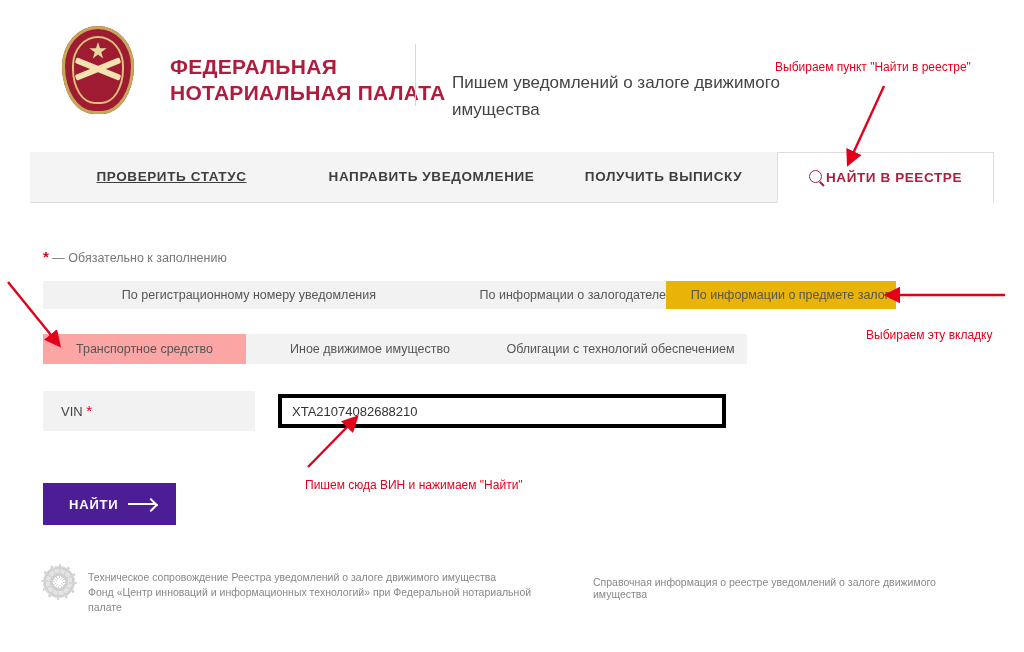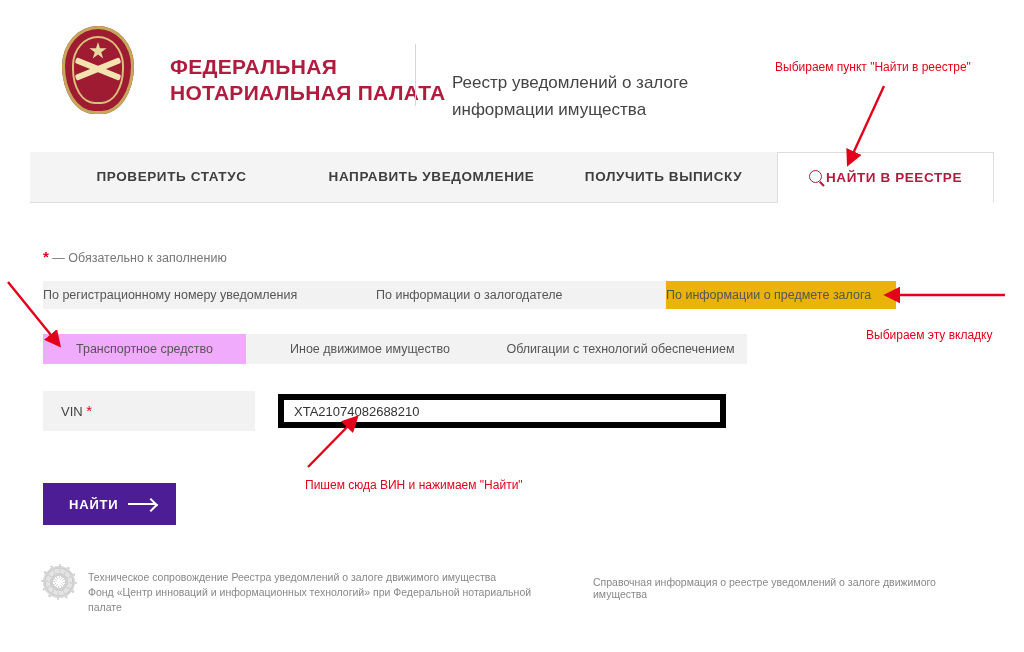--- a/index.html
+++ b/index.html
@@ -120,21 +120,21 @@
     top: 0;
     height: 50px;
     line-height: 50px;
     font-size: 13.5px;
     font-weight: bold;
     letter-spacing: 0.6px;
     color: #3e3e3e;
     text-align: center;
     cursor: pointer;
   }
-  .tab-1 { left: 0px;   width: 283px; }
+  .tab-1 { left: 0px;   width: 283px; text-decoration: underline; }
   .tab-2 { left: 283px; width: 237px; }
   .tab-3 { left: 520px; width: 227px; }
   .tab-4 {
     left: 747px; width: 217px;
     background: #ffffff;
     color: #b01c3e;
     border-left: 1px solid #ddd;
     border-top: 1px solid #ddd;
     border-right: 1px solid #ddd;
     box-sizing: border-box;
@@ -178,21 +178,21 @@
     height: 28px;
     background: #f2f2f2;
   }
   .criteria .crit {
     position: absolute;
     top: 0;
     height: 28px;
     line-height: 28px;
     font-size: 12.5px;
     color: #555;
-    text-align: left;
+    text-align: right;
     cursor: pointer;
   }
   .crit-1 { left: 0px;   width: 333px; }
   .crit-2 { left: 333px; width: 290px; }
   .crit-3 {
     left: 623px; width: 230px;
     background: #eab308;
     color: #fff;
   }
 
@@ -210,21 +210,21 @@
     top: 0;
     height: 30px;
     line-height: 30px;
     font-size: 12.5px;
     color: #555;
     text-align: center;
     cursor: pointer;
   }
   .sub-1 {
     left: 0px; width: 203px;
-    background: #f0abfc;
+    background: #fca5a5;
     color: #fff;
   }
   .sub-2 { left: 203px; width: 248px; }
   .sub-3 { left: 451px; width: 253px; }
 
   
   .field-label {
     position: absolute;
     left: 43px;
     top: 391px;
@@ -237,21 +237,21 @@
     padding-left: 18px;
     box-sizing: border-box;
   }
   .field-label .req { color: #e2001a; font-size: 15px; }
   .vin-input {
     position: absolute;
     left: 278px;
     top: 394px;
     width: 448px;
     height: 34px;
-    border: 6px solid #000000;
+    border: 4px solid #000000;
     background: #fff;
     font-family: "Liberation Sans", sans-serif;
     font-size: 13px;
     color: #333;
     padding: 0 10px;
     box-sizing: border-box;
     outline: none;
   }
 
   
@@ -375,21 +375,21 @@
       <div class="shield"></div>
       <div class="bar1"></div>
       <div class="bar2"></div>
       <div class="star"></div>
     </div>
     <div class="logo-text">
       <div>ФЕДЕРАЛЬНАЯ</div>
       <div>НОТАРИАЛЬНАЯ ПАЛАТА</div>
     </div>
     <div class="header-divider"></div>
-    <div class="header-title">Реестр уведомлений о залоге информации имущества</div>
+    <div class="header-title">Пишем уведомлений о залоге движимого имущества</div>
   </div>
 
   <div class="tabs">
     <div class="tab tab-1">ПРОВЕРИТЬ СТАТУС</div>
     <div class="tab tab-2">НАПРАВИТЬ УВЕДОМЛЕНИЕ</div>
     <div class="tab tab-3">ПОЛУЧИТЬ ВЫПИСКУ</div>
     <div class="tab tab-4">
       <span class="magnifier"></span><span>НАЙТИ В РЕЕСТРЕ</span>
     </div>
   </div>

